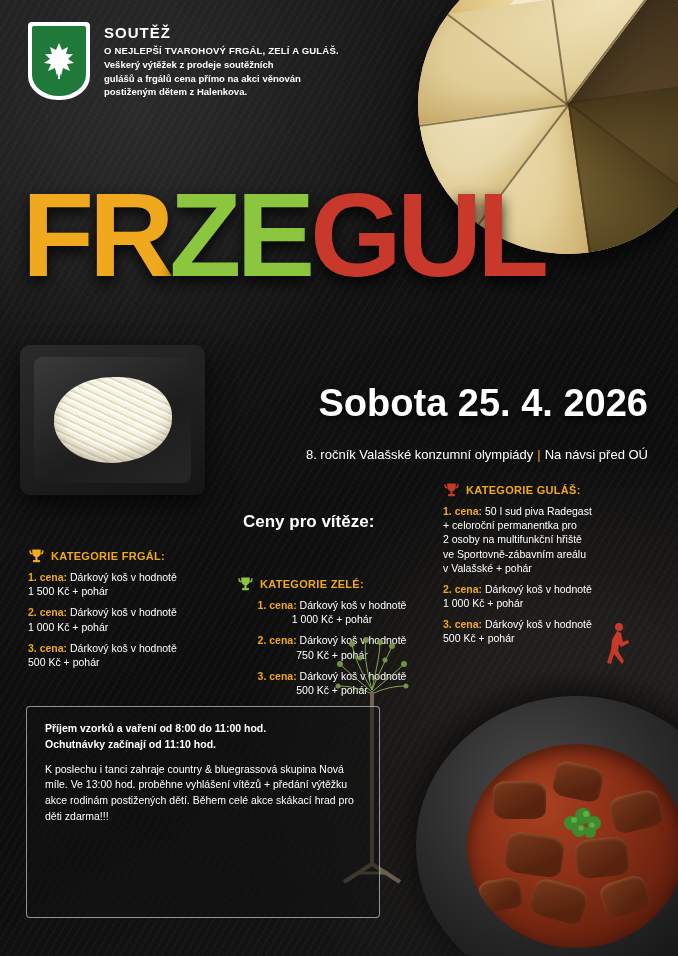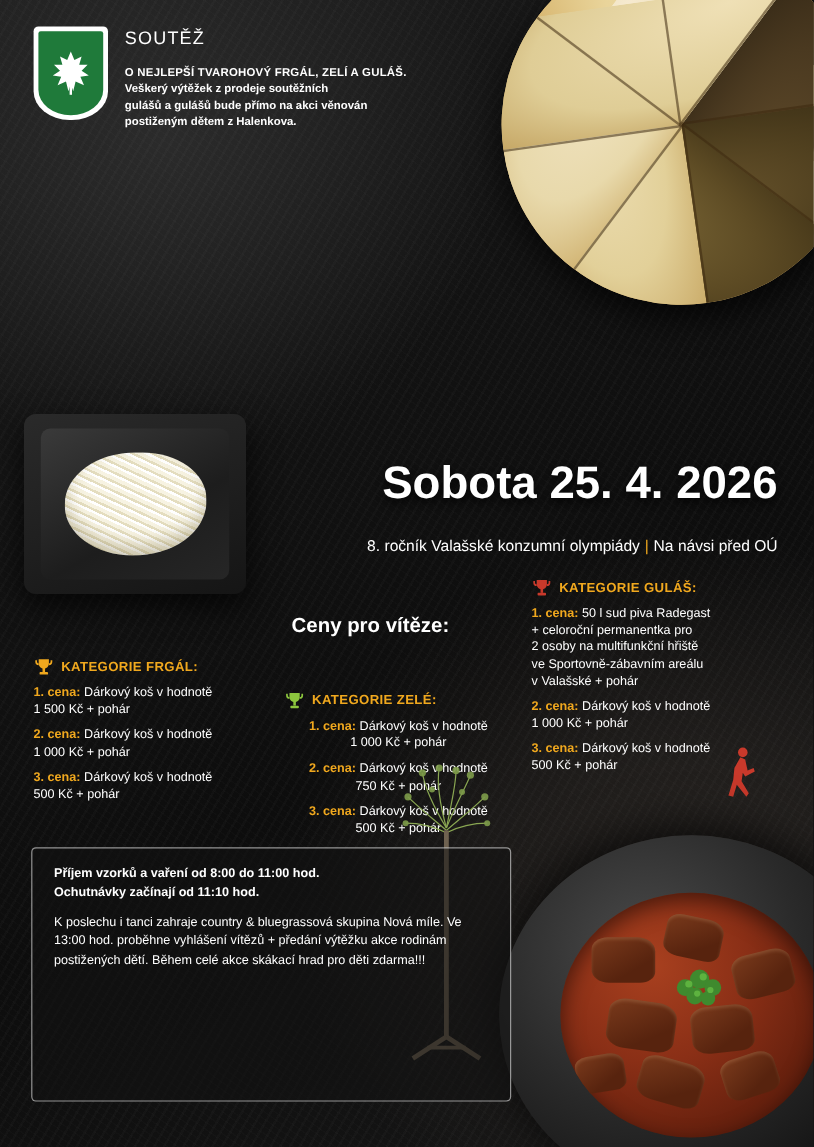--- a/index.html
+++ b/index.html
@@ -47,22 +47,22 @@
     padding: 4px;
   }
   .crest-inner {
     width: 100%; height: 100%;
     background: #1f7a3a;
     border-radius: 2px 2px 28px 28px / 2px 2px 22px 22px;
     display: flex; align-items: center; justify-content: center;
   }
   .header-text { padding-top: 2px; }
   .soutez {
-    font-weight: normal; font-size: 15px; letter-spacing: 1px;
-    margin: 0 0 13px 0;
+    font-weight: bold; font-size: 15px; letter-spacing: 1px;
+    margin: 0 0 3px 0;
   }
   .header-sub {
     font-size: 9.5px; font-weight: bold; line-height: 1.45;
     margin: 0; color: #ffffff; max-width: 330px;
   }
   .header-sub .line1 { letter-spacing: 0.2px; }
 
   
   .frgal-photo {
     position: absolute;
@@ -181,21 +181,21 @@
   .prize b { color: #f0a81e; }
   .cat-frgal { left: 28px; top: 548px; width: 195px; }
   .cat-zele  { left: 237px; top: 576px; width: 190px; text-align: center; }
   .cat-gulas { left: 443px; top: 482px; width: 215px; }
 
   .trophy { width: 17px; height: 17px; display: block; }
 
   
   .panel {
     position: absolute; left: 26px; top: 706px;
-    width: 400px; height: 212px;
+    width: 354px; height: 212px;
     background: rgba(18,18,18,0.55);
     border: 1px solid rgba(255,255,255,0.55);
     border-radius: 4px;
     padding: 14px 18px;
     font-size: 10.5px;
     line-height: 1.5;
   }
   .panel p { margin: 0 0 9px 0; }
   .panel .strong { font-weight: bold; }
   .panel .last { margin-bottom: 0; }
@@ -290,27 +290,30 @@
             <rect x="16" y="28" width="2" height="10" fill="#ffffff"></rect>
           </svg>
         </div>
       </div>
     </div>
     <div class="header-text">
       <p class="soutez">SOUTĚŽ</p>
       <p class="header-sub">
         <span class="line1">O NEJLEPŠÍ TVAROHOVÝ FRGÁL, ZELÍ A GULÁŠ.</span><br>
         <span>Veškerý výtěžek z prodeje soutěžních</span><br>
-        <span>gulášů a gulášů bude přímo na akci věnován</span><br>
+        <span>gulášů a frgálů cena přímo na akci věnován</span><br>
         <span>postiženým dětem z Halenkova.</span>
       </p>
     </div>
   </div>
 
 
+  <div class="frzegul">
+    <span class="fr">FR</span><span class="ze">ZE</span><span class="gul">GUL</span>
+  </div>
 
 
   <div class="date">Sobota 25. 4. 2026</div>
 
   <div class="meta">
     <span>8. ročník Valašské konzumní olympiády</span><span class="sep">|</span><span>Na návsi před OÚ</span>
   </div>
 
   <div class="zeli-photo">
     <div class="zeli-plate"></div>

